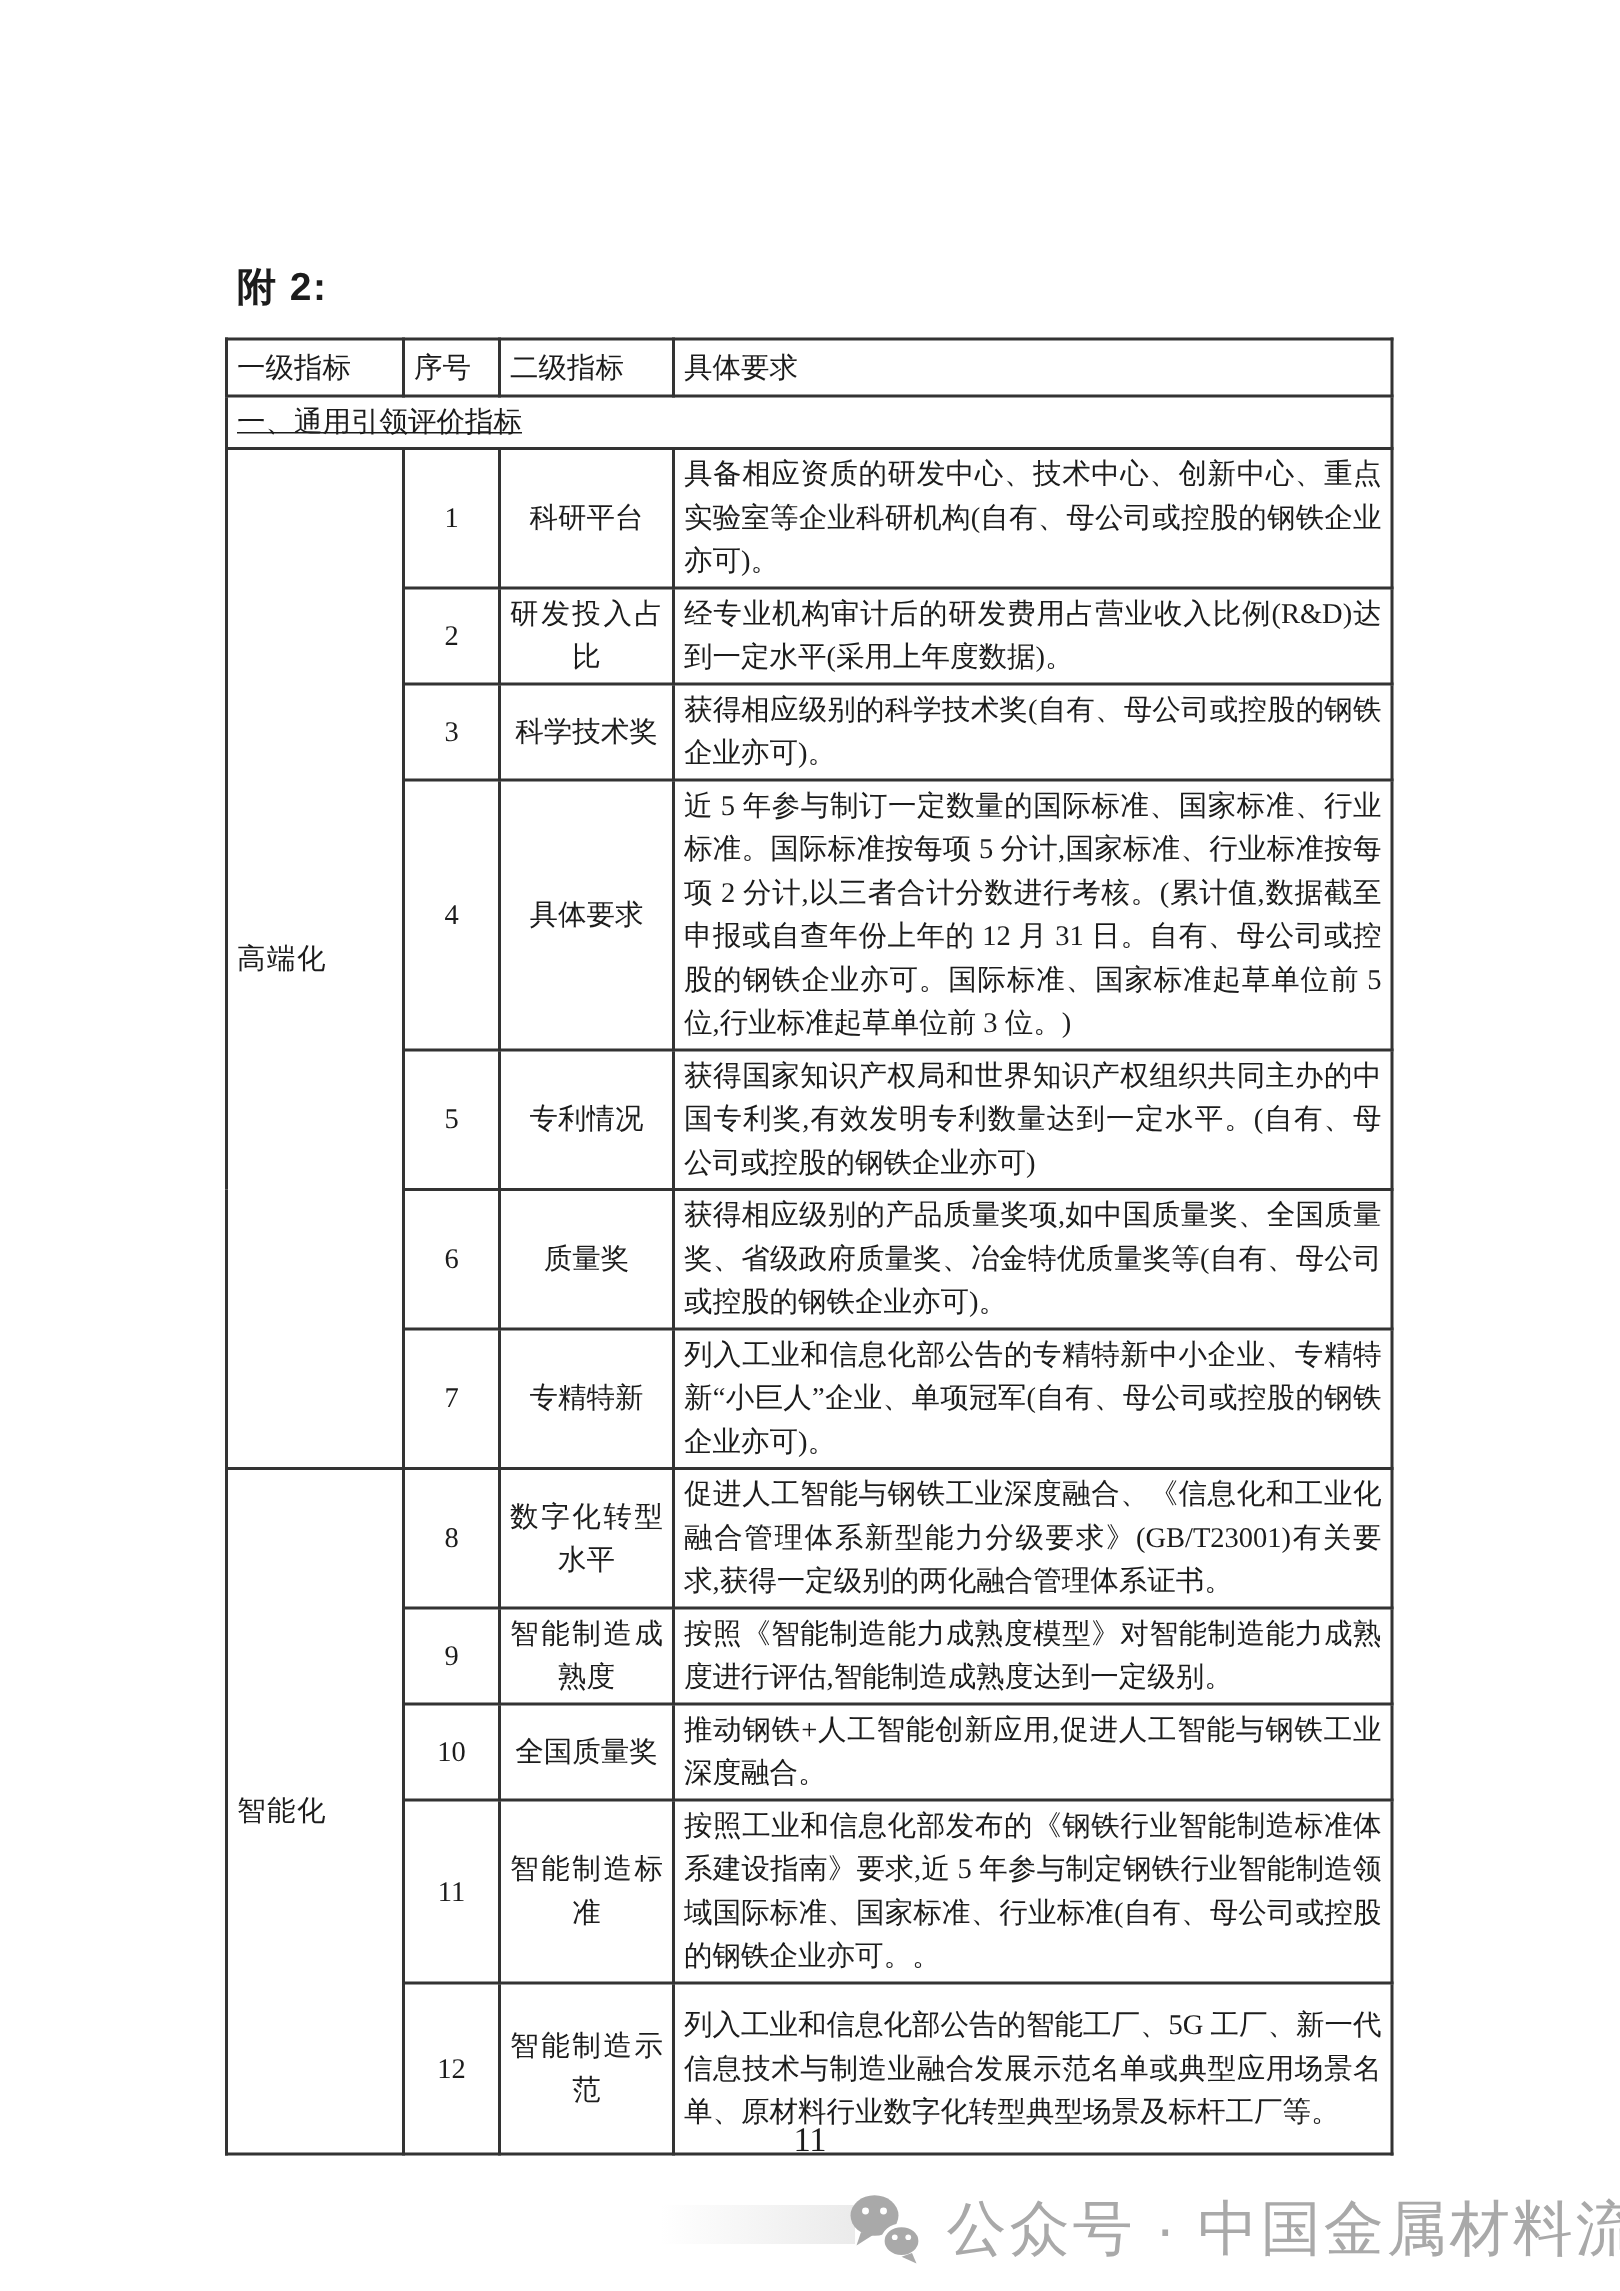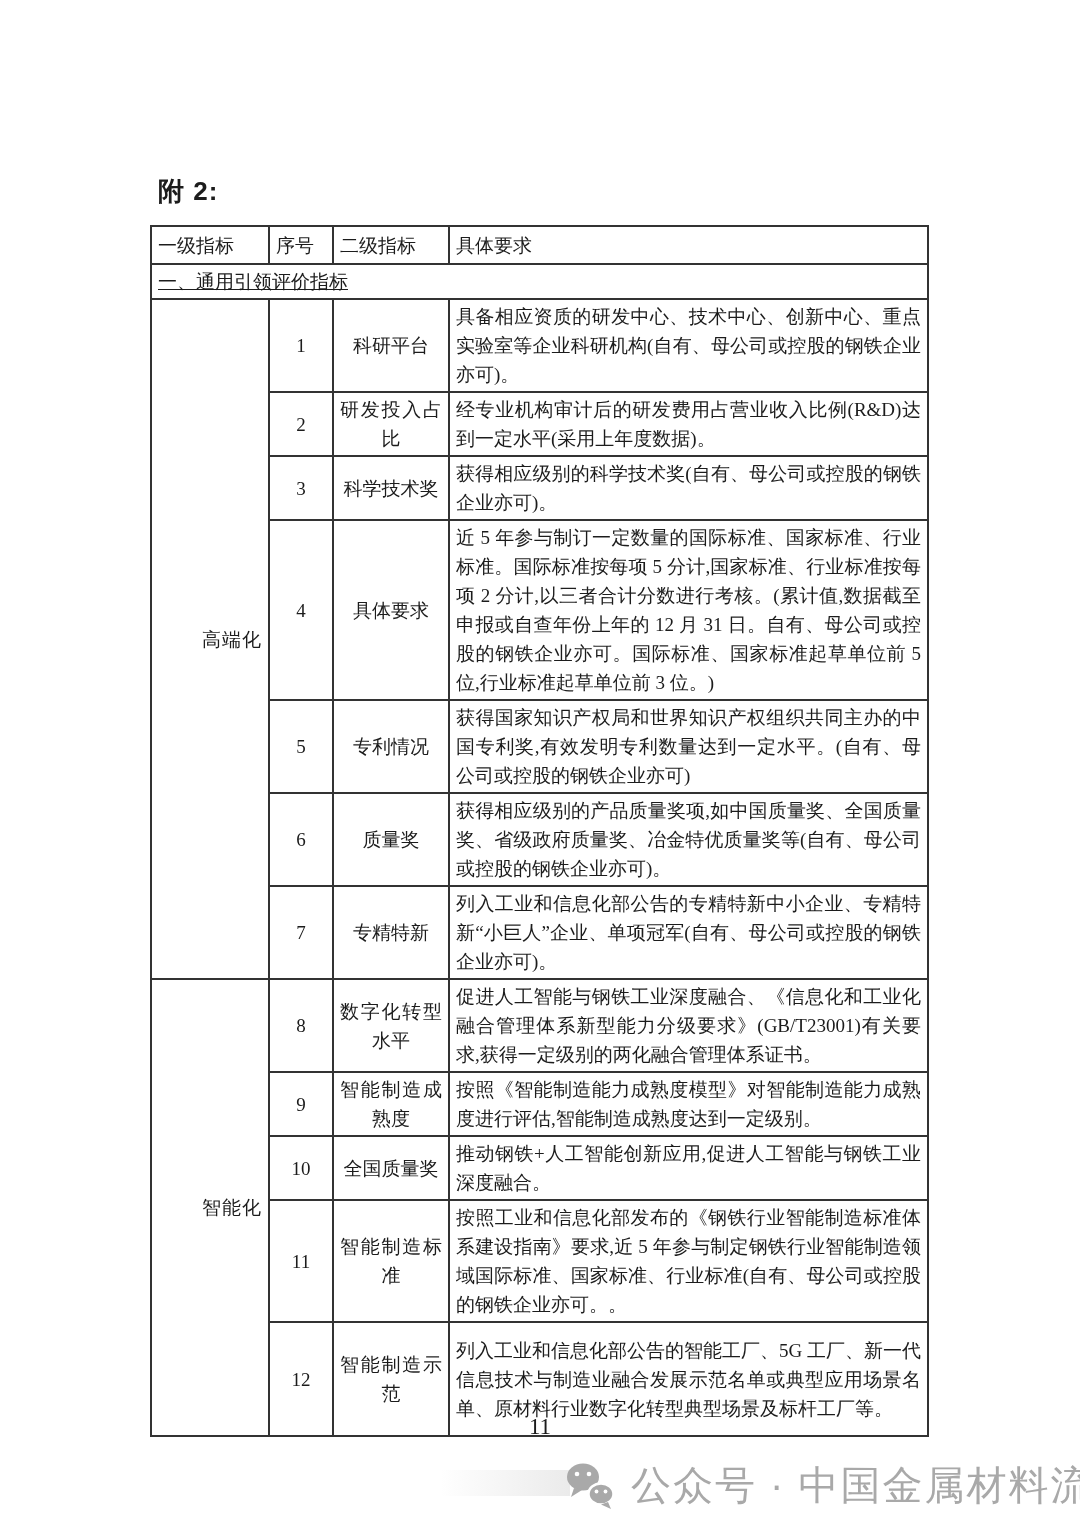--- a/index.html
+++ b/index.html
@@ -59,21 +59,21 @@
   }
   td.section {
     font-family: "Liberation Sans", "DejaVu Sans", sans-serif;
     font-weight: bold;
     font-size: 20px;
     text-align: left;
     padding-left: 12px;
     text-decoration: underline;
   }
   td.c1 {
-    text-align: right;
+    text-align: left;
     letter-spacing: 1px;
   }
   td.c2 {
     text-align: center;
   }
   td.c3 {
     text-align: justify;
     text-align-last: center;
     padding: 2px 14px;
   }

